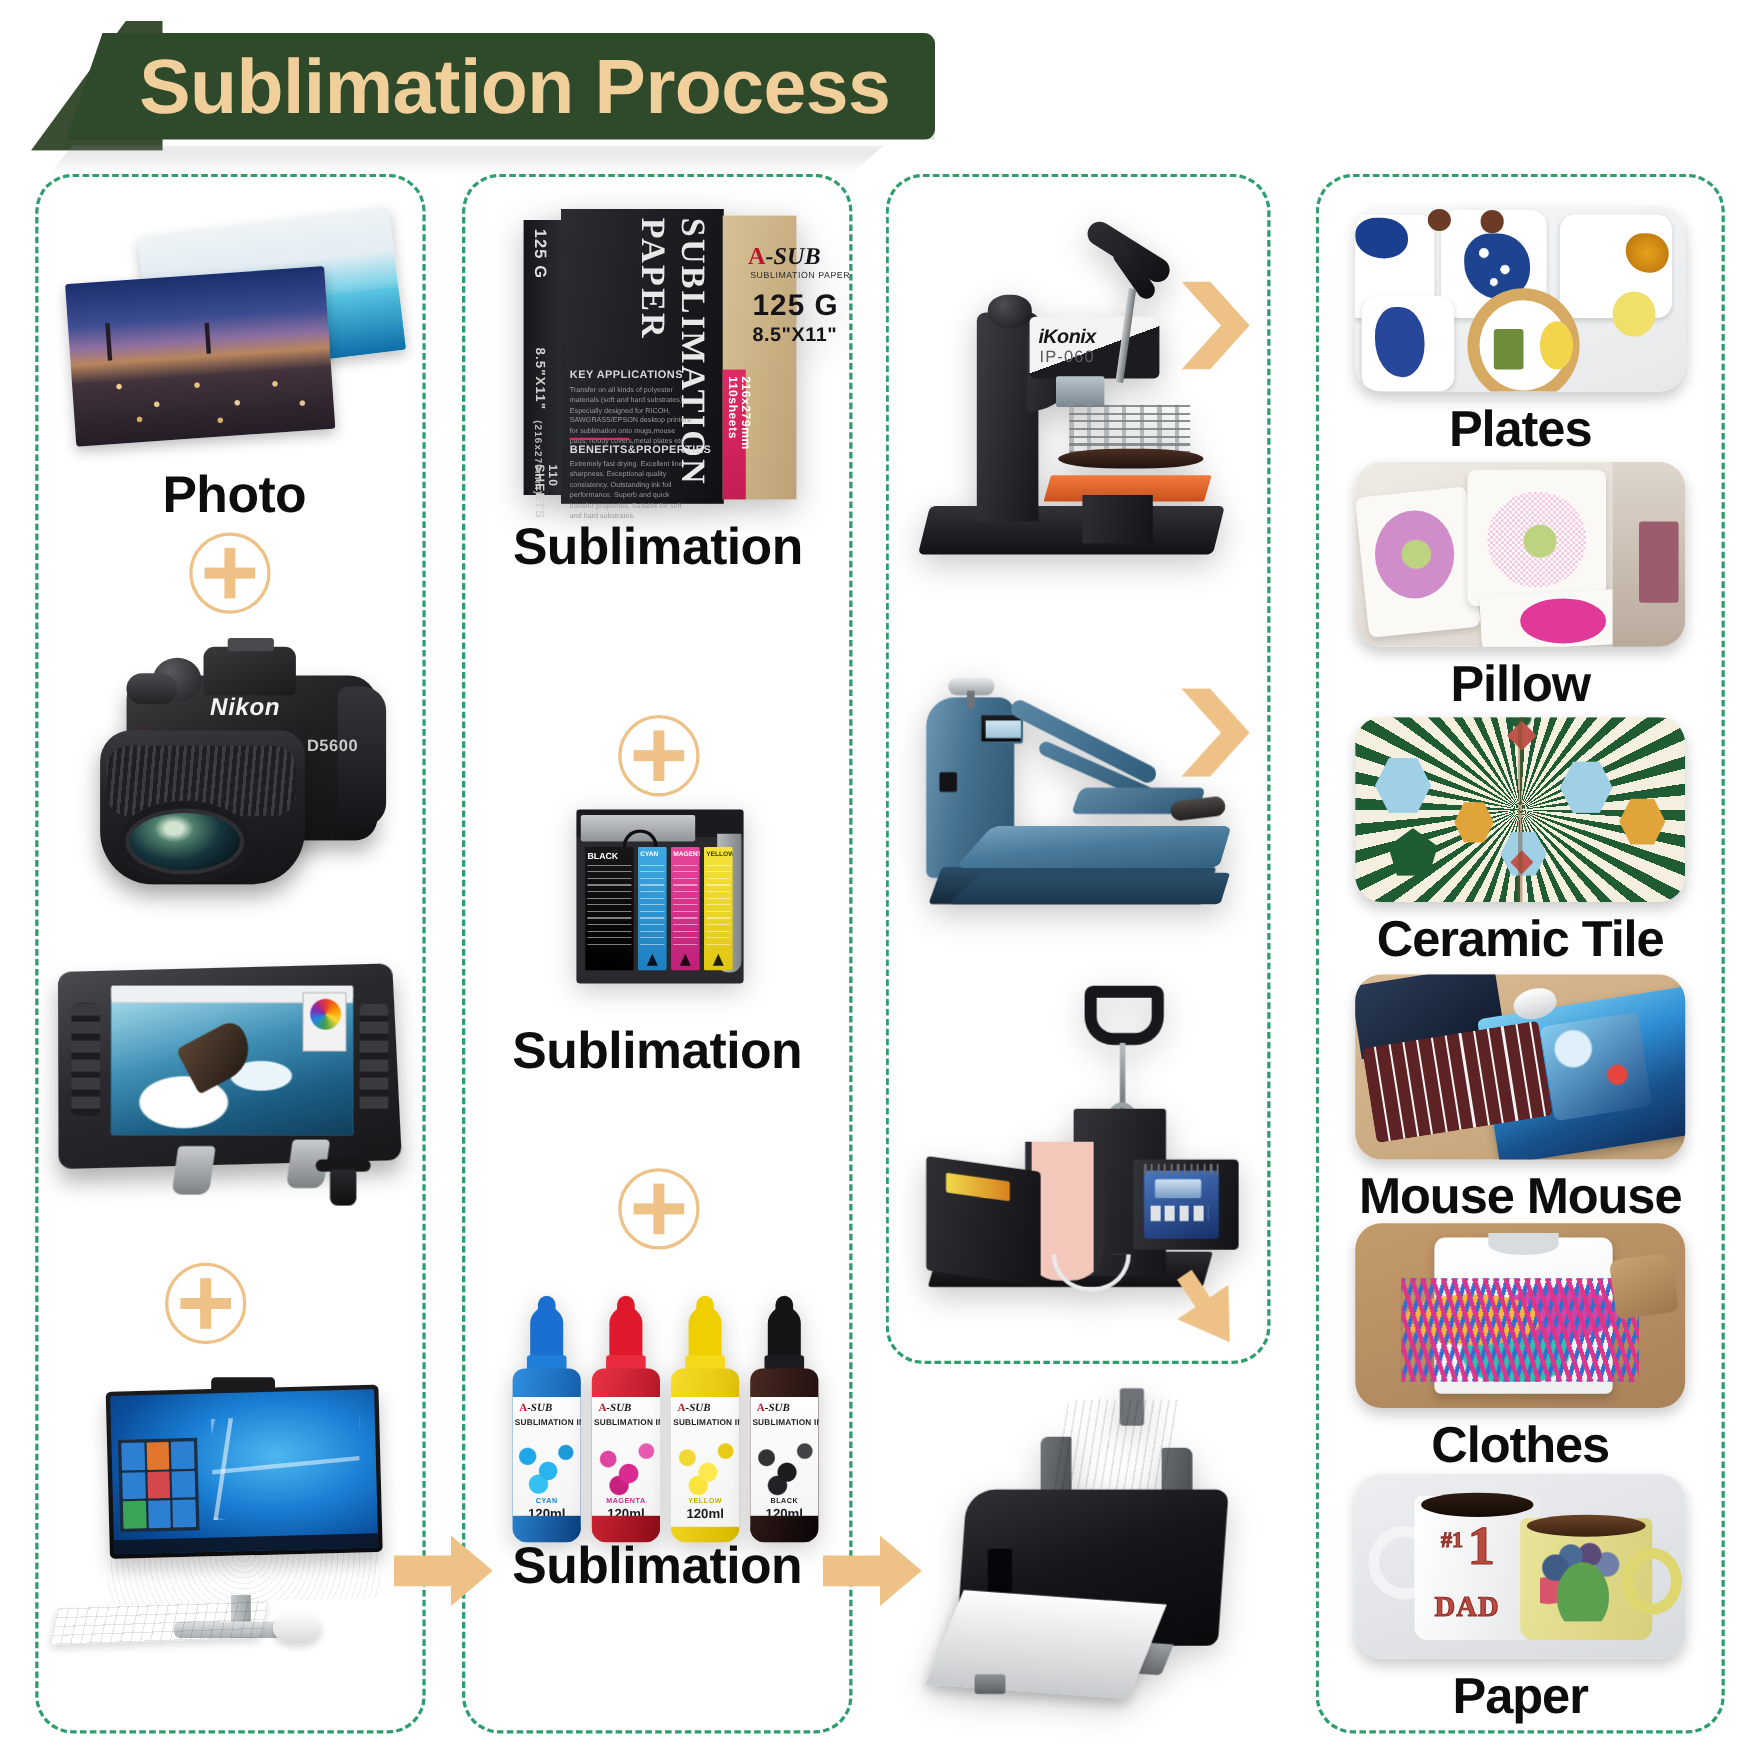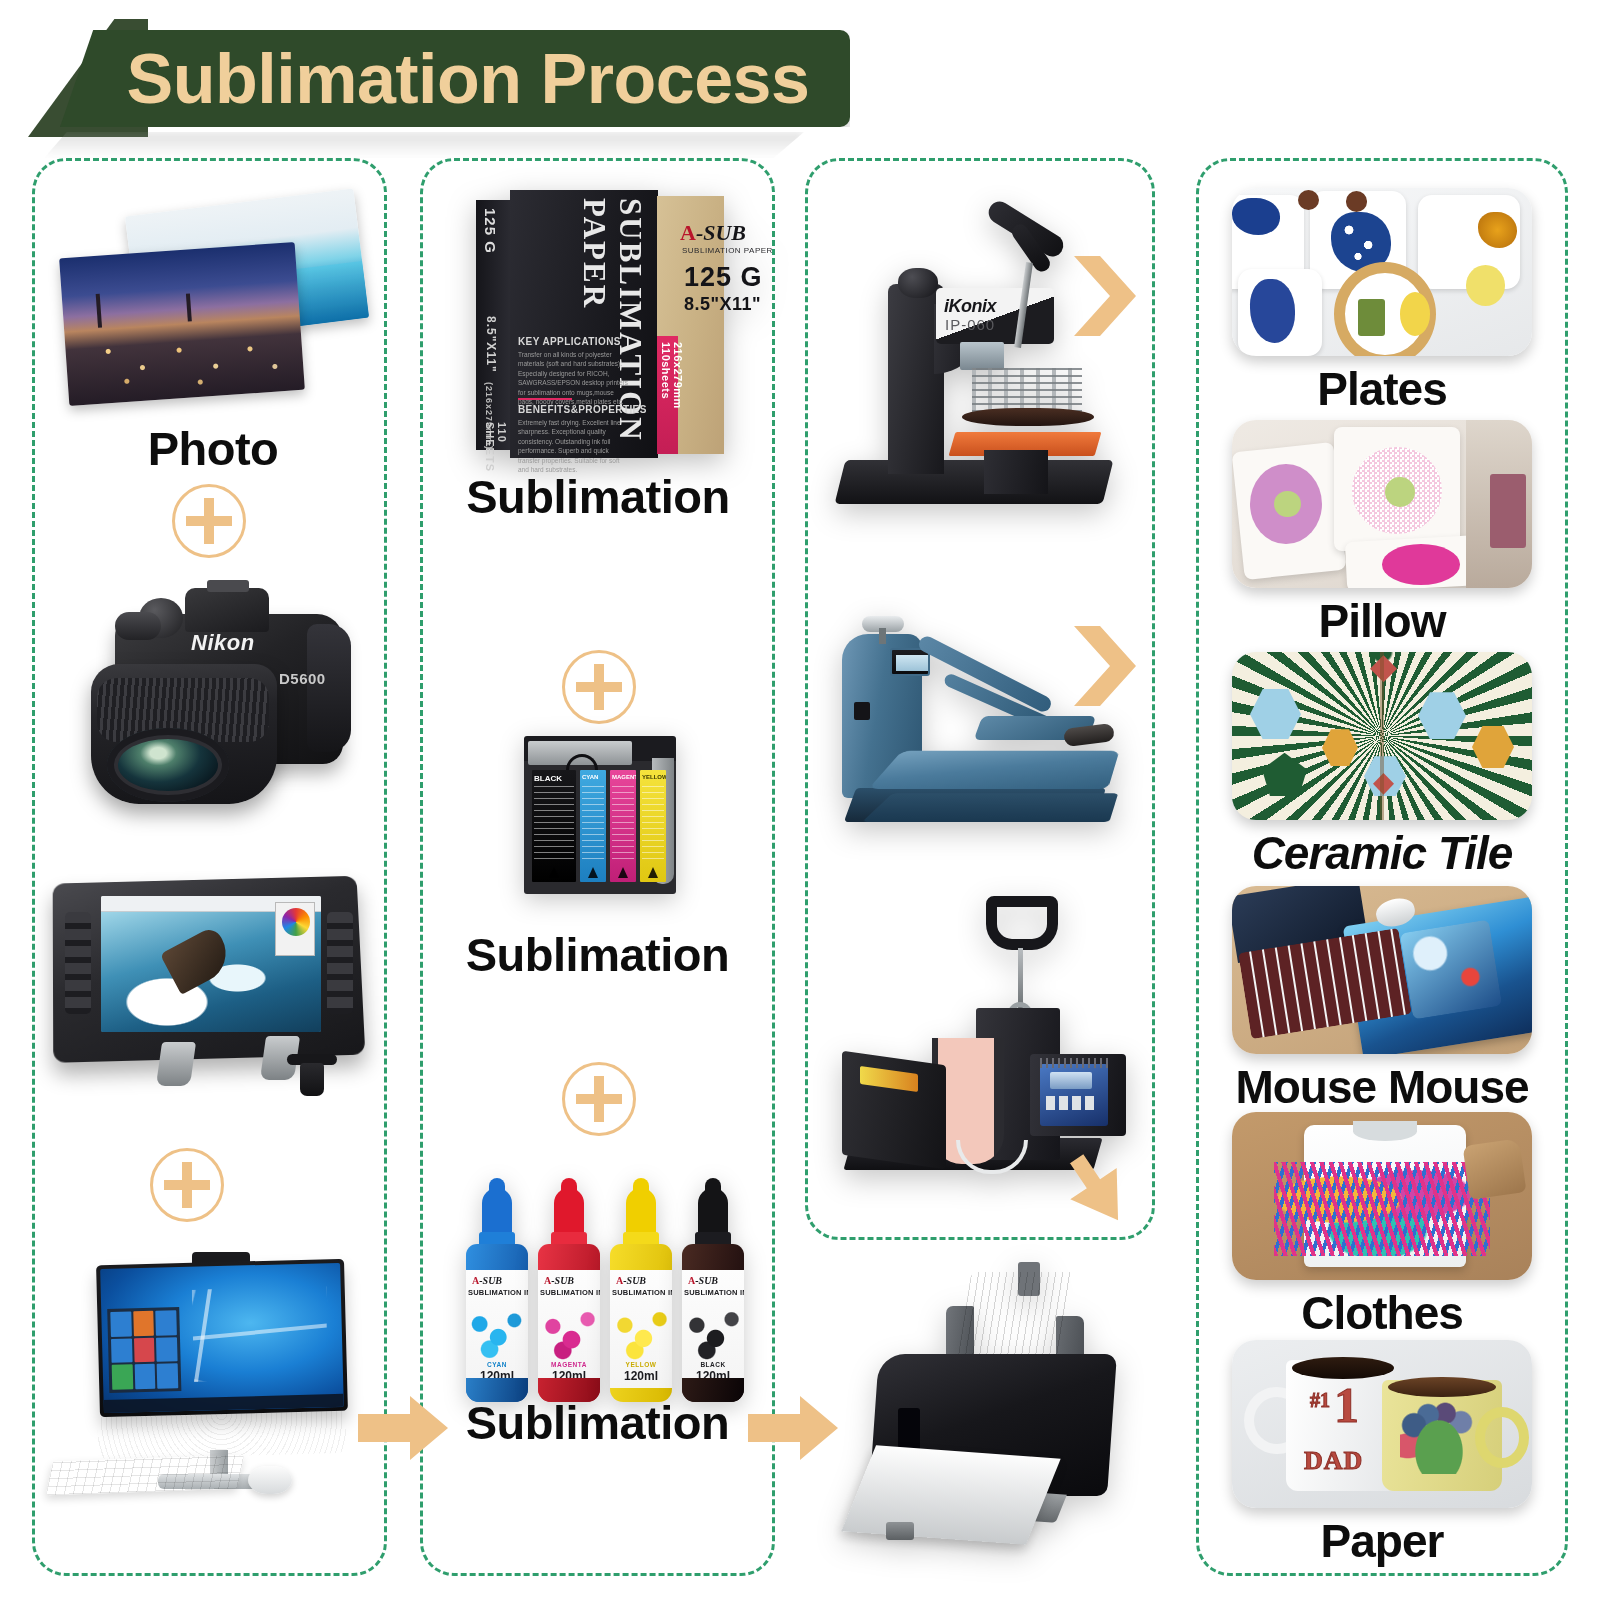--- a/index.html
+++ b/index.html
@@ -1215,21 +1215,21 @@
     <div class="pil-core" style="left:51%; top:34%; width:10%; height:18%;"></div>
     <div class="pil" style="left:38%; top:70%; width:52%; height:30%; transform:rotate(-3deg);"></div>
     <div class="pil-circ" style="left:50%; top:74%; width:26%; height:24%; background:#e0399a;"></div>
     <div style="position:absolute; right:0; top:0; width:22%; height:100%;
       background:linear-gradient(180deg,#ded6cc,#b9aa9c);"></div>
     <div style="position:absolute; right:2%; top:32%; width:12%; height:44%; background:#9b5d6e; border-radius:3px;"></div>
   </div>
   <div class="prod-cap">Pillow</div>
 </div>
 
-<div class="prod" style="left:1208px; top:652px;font-style:italic;">
+<div class="prod" style="left:1208px; top:652px;">
   <div class="prod-img img-tile">
     <div class="hex" style="left:6%; top:22%; width:17%; height:30%;
       background:#9fd0e6; clip-path:polygon(25% 0,75% 0,100% 50%,75% 100%,25% 100%,0 50%);"></div>
     <div class="hex" style="left:10%; top:60%; width:15%; height:26%;
       background:#1f5c33; clip-path:polygon(50% 0,100% 38%,82% 100%,18% 100%,0 38%);"></div>
     <div class="hex" style="left:30%; top:46%; width:12%; height:22%; background:#e0a43a;
       clip-path:polygon(25% 0,75% 0,100% 50%,75% 100%,25% 100%,0 50%);"></div>
     <div class="hex" style="left:44%; top:62%; width:14%; height:24%; background:#9fd0e6;
       clip-path:polygon(25% 0,75% 0,100% 50%,75% 100%,25% 100%,0 50%);"></div>
     <div class="hex" style="left:62%; top:24%; width:16%; height:28%; background:#9fd0e6;

